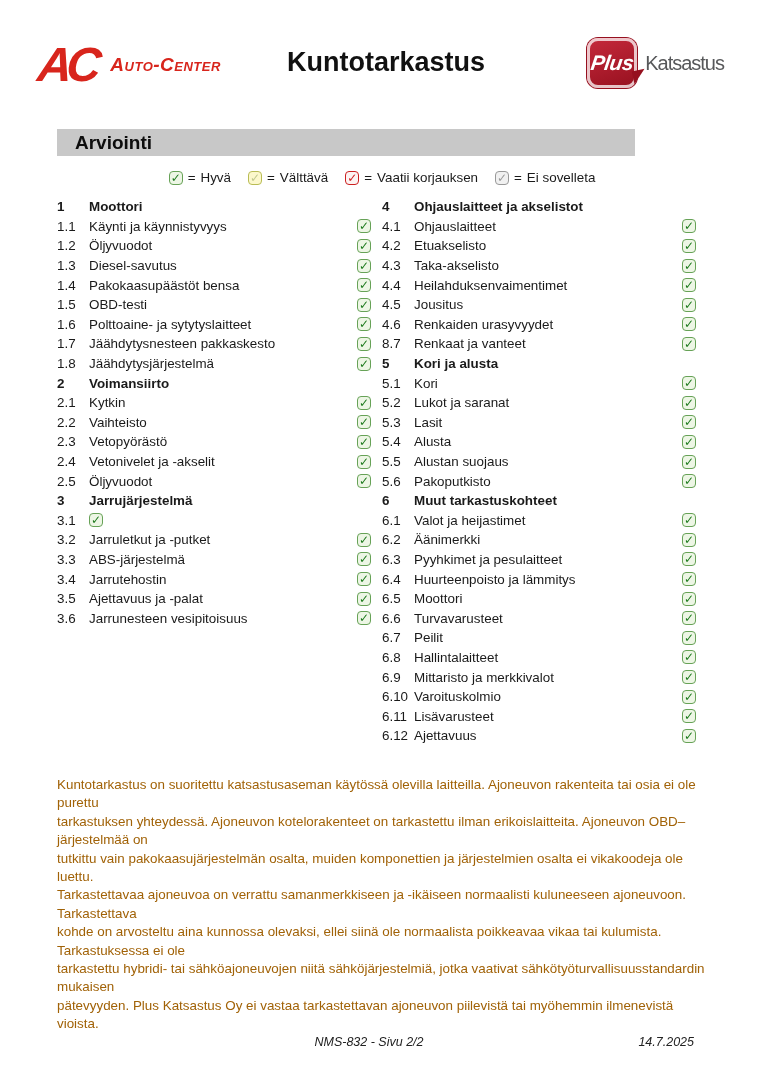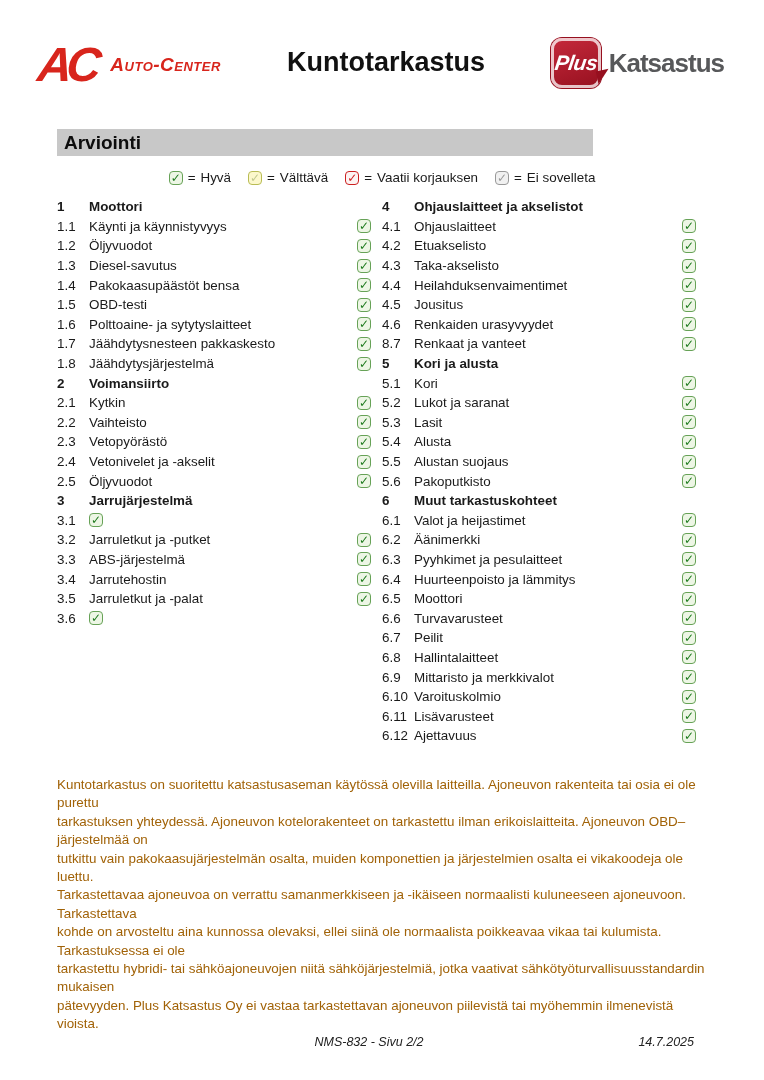--- a/index.html
+++ b/index.html
@@ -35,27 +35,27 @@
   .plus-badge .plus-word {
     color:#fff; font-style:italic; font-weight:bold; font-size:21px;
     transform:skewX(-8deg); letter-spacing:-0.5px;
   }
   .plus-badge .tail {
     position:absolute; right:-9px; bottom:5px; width:0; height:0;
     border-top:13px solid var(--badge-red-dark);
     border-right:13px solid transparent;
     transform:rotate(-12deg);
   }
-  .katsastus-text { font-size:26px; font-weight:bold; color:var(--katsastus-gray); letter-spacing:-1px; }
+  .katsastus-text { font-size:20px; font-weight:normal; color:var(--katsastus-gray); letter-spacing:-1px; }
 
   
   .section-bar {
-    position:absolute; left:57px; top:129px; width:536px; height:27px;
+    position:absolute; left:57px; top:129px; width:578px; height:27px;
     background:var(--bar-gray); font-size:19px; font-weight:bold;
-    line-height:27px; padding-left:7px; color:#0d0d0d;
+    line-height:27px; padding-left:18px; color:#0d0d0d;
   }
 
   
   .legend {
     position:absolute; left:57px; top:170px; width:650px;
     display:flex; justify-content:center; align-items:center; gap:17px;
     font-size:13.4px;
   }
   .legend-item { display:flex; align-items:center; gap:5px; }
 
@@ -247,26 +247,27 @@
   </div>
 
   <div class="row item-row">
     <span class="num">3.4</span>
     <span class="label">Jarrutehostin</span>
     <span class="cb cb-good">✓</span>
   </div>
 
   <div class="row item-row">
     <span class="num">3.5</span>
-    <span class="label">Jarruletkut ja -palat</span>
+    <span class="label">Ajettavuus ja -palat</span>
     <span class="cb cb-good">✓</span>
   </div>
 
   <div class="row item-row">
     <span class="num">3.6</span>
+    <span class="label">Jarrunesteen vesipitoisuus</span>
     <span class="cb cb-good">✓</span>
   </div>
 </div>
     <div class="col" id="col-right">
   <div class="row section-row">
     <span class="num">4</span>
     <span class="label">Ohjauslaitteet ja akselistot</span>
   </div>
 
   <div class="row item-row">

